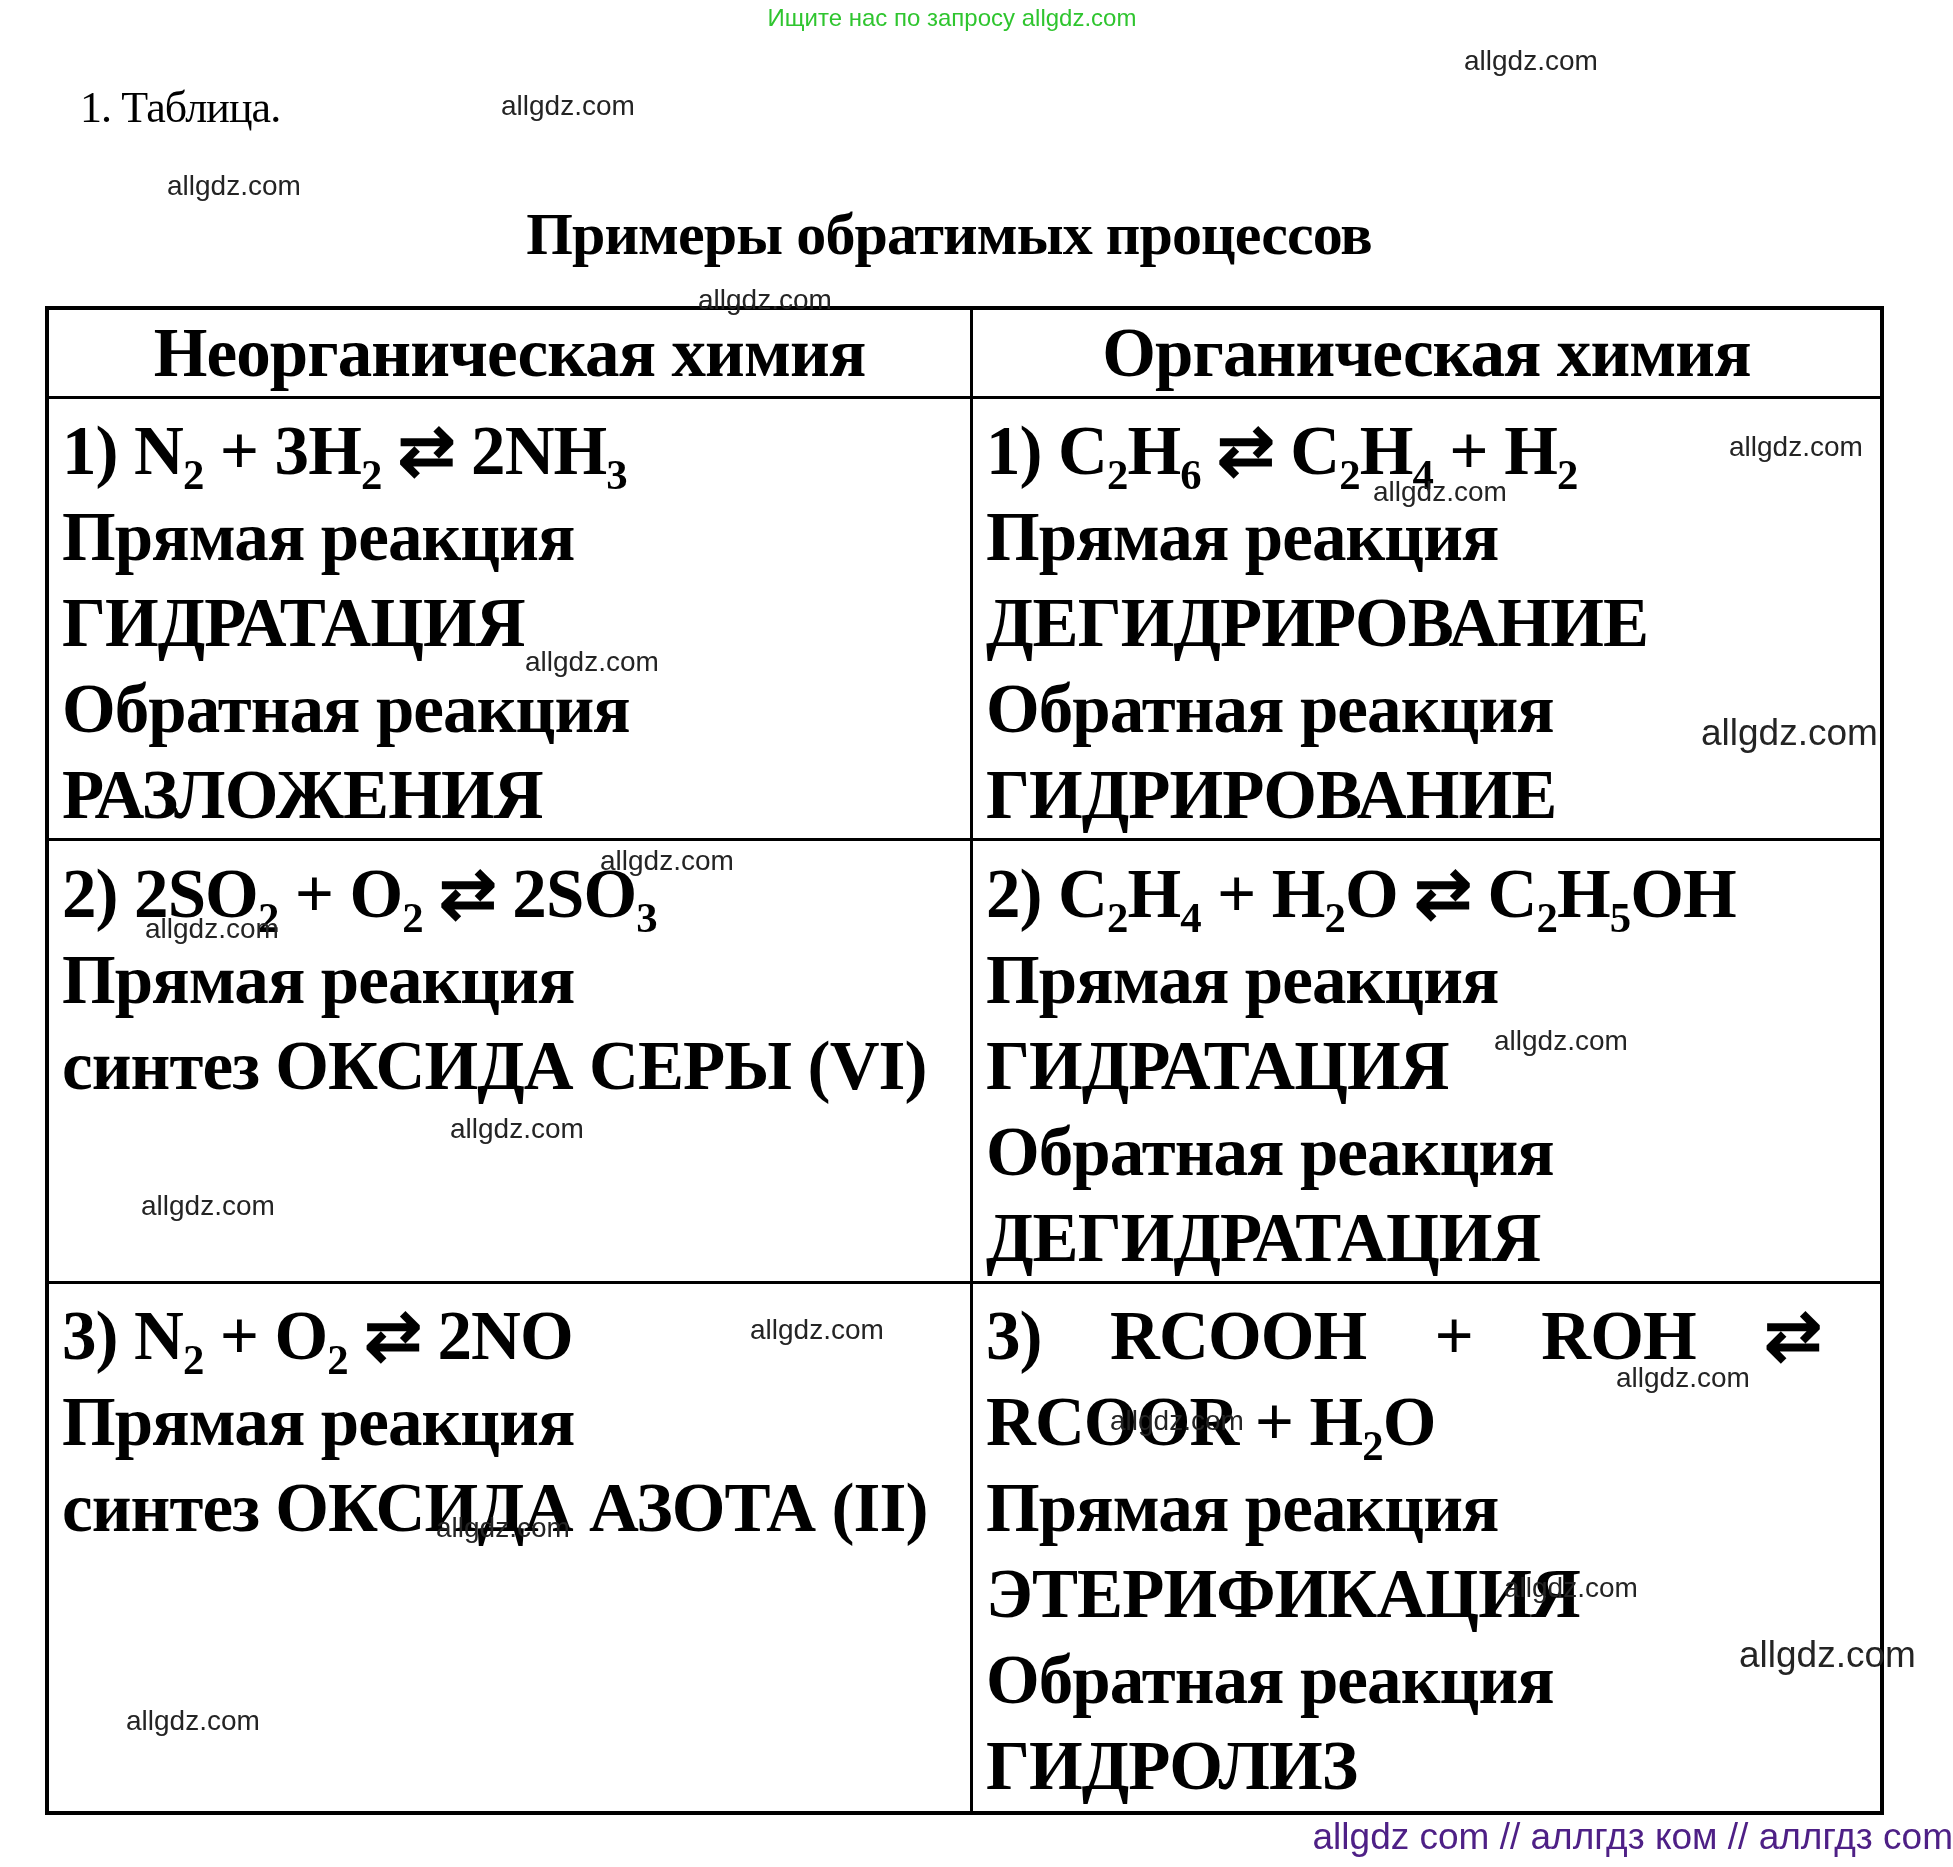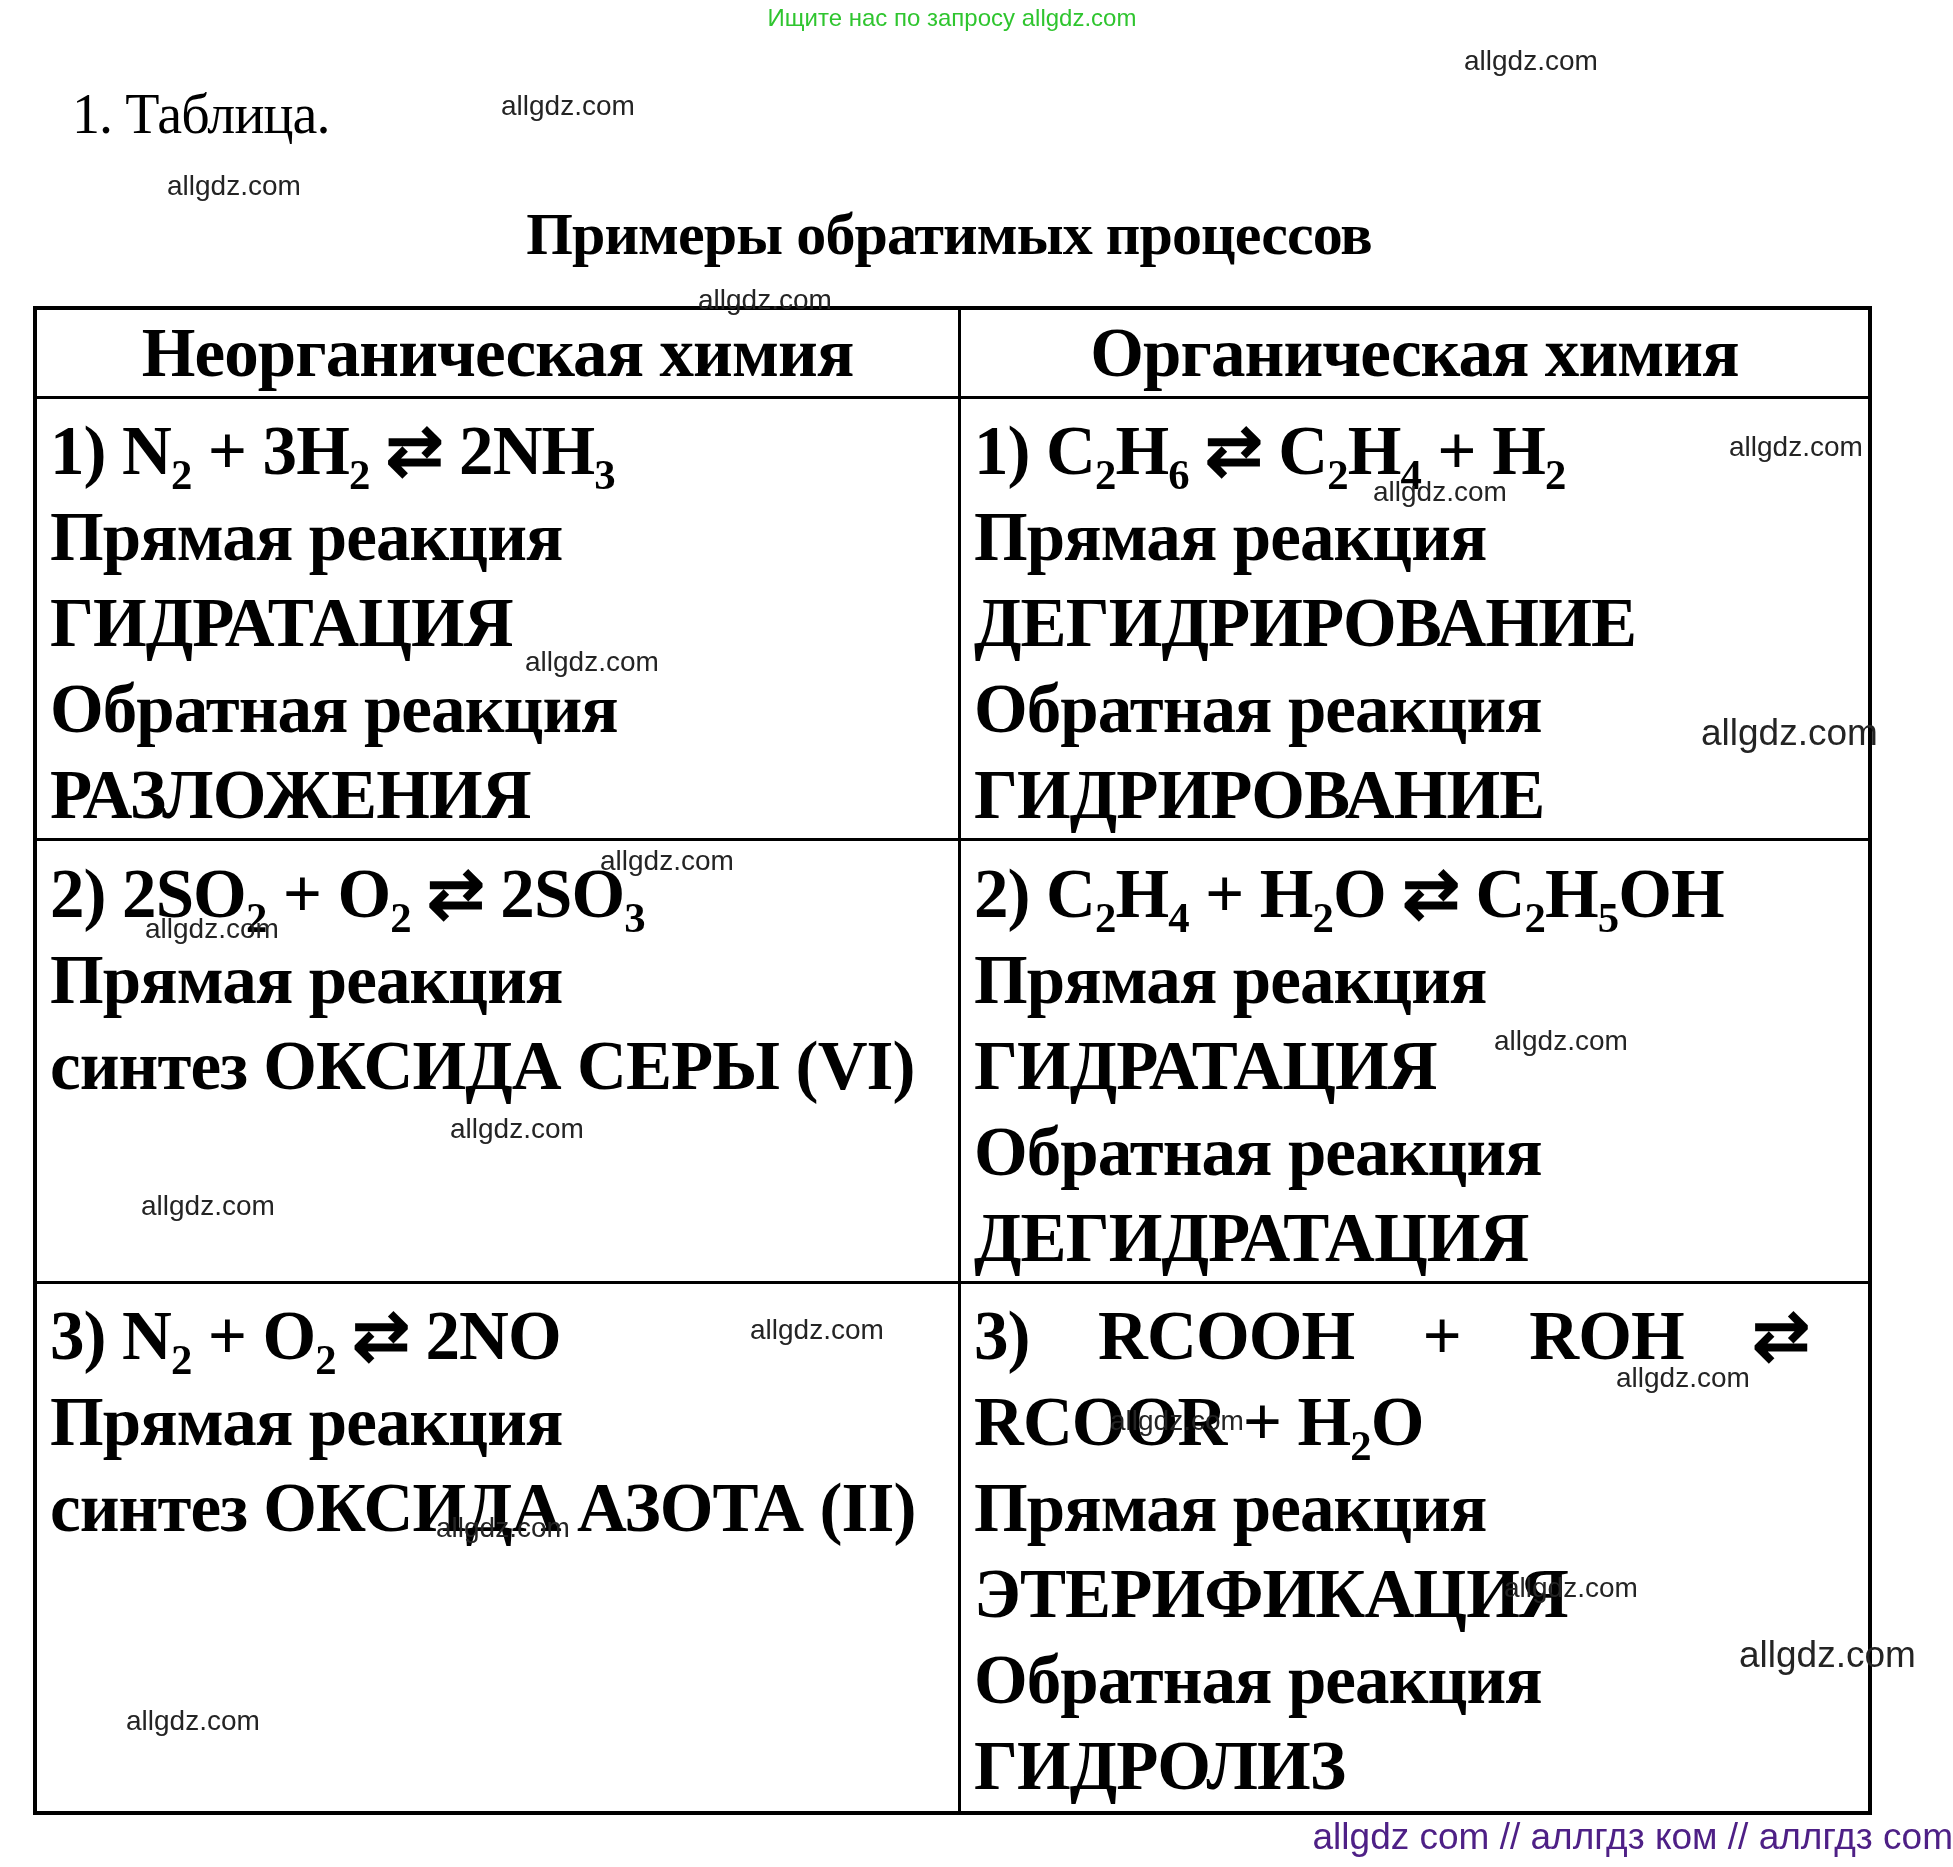--- a/index.html
+++ b/index.html
@@ -3,26 +3,26 @@
 <meta charset="utf-8">
 <style>
   html,body{margin:0;padding:0;background:#ffffff;}
   body{width:1953px;height:1867px;position:relative;overflow:hidden;
        font-family:"Liberation Serif",serif;color:#000;}
   .page{position:absolute;inset:0;}
 
   .banner{position:absolute;top:3.7px;left:0;width:1904px;text-align:center;
           font-family:"Liberation Sans",sans-serif;font-size:24px;font-weight:400;}
 
-  .heading{position:absolute;left:72px;top:82px;font-size:56px;letter-spacing:-0.9px;font-family:Liberation Serif, serif;}
+  .heading{position:absolute;left:80px;top:82px;font-size:44px;letter-spacing:-0.9px;font-family:Liberation Serif, serif;}
 
   .title{position:absolute;left:33px;top:200px;width:1832px;text-align:center;
          font-weight:bold;font-size:60px;letter-spacing:-0.9px;}
 
-  table.tbl{position:absolute;left:33px;top:306px;width:1832px;
+  table.tbl{position:absolute;left:45px;top:306px;width:1832px;
             border-collapse:collapse;table-layout:fixed;padding-left:27px;}
   table.tbl, table.tbl th, table.tbl td{border:3.7px solid #000;}
   table.tbl{border-width:4.7px;}
   th{width:921px;height:86px;text-align:center;vertical-align:middle;
      font-weight:bold;font-size:69px;letter-spacing:-0.9px;padding:0;}
   th:last-child{width:907px;}
   td{vertical-align:top;padding:9.4px 7.5px 0 13px;}
   tbody tr:nth-child(1) td{height:429px;}
   tbody tr:nth-child(2) td{height:427px;}
   tbody tr:nth-child(3) td{height:518px;margin-top:42px;}

